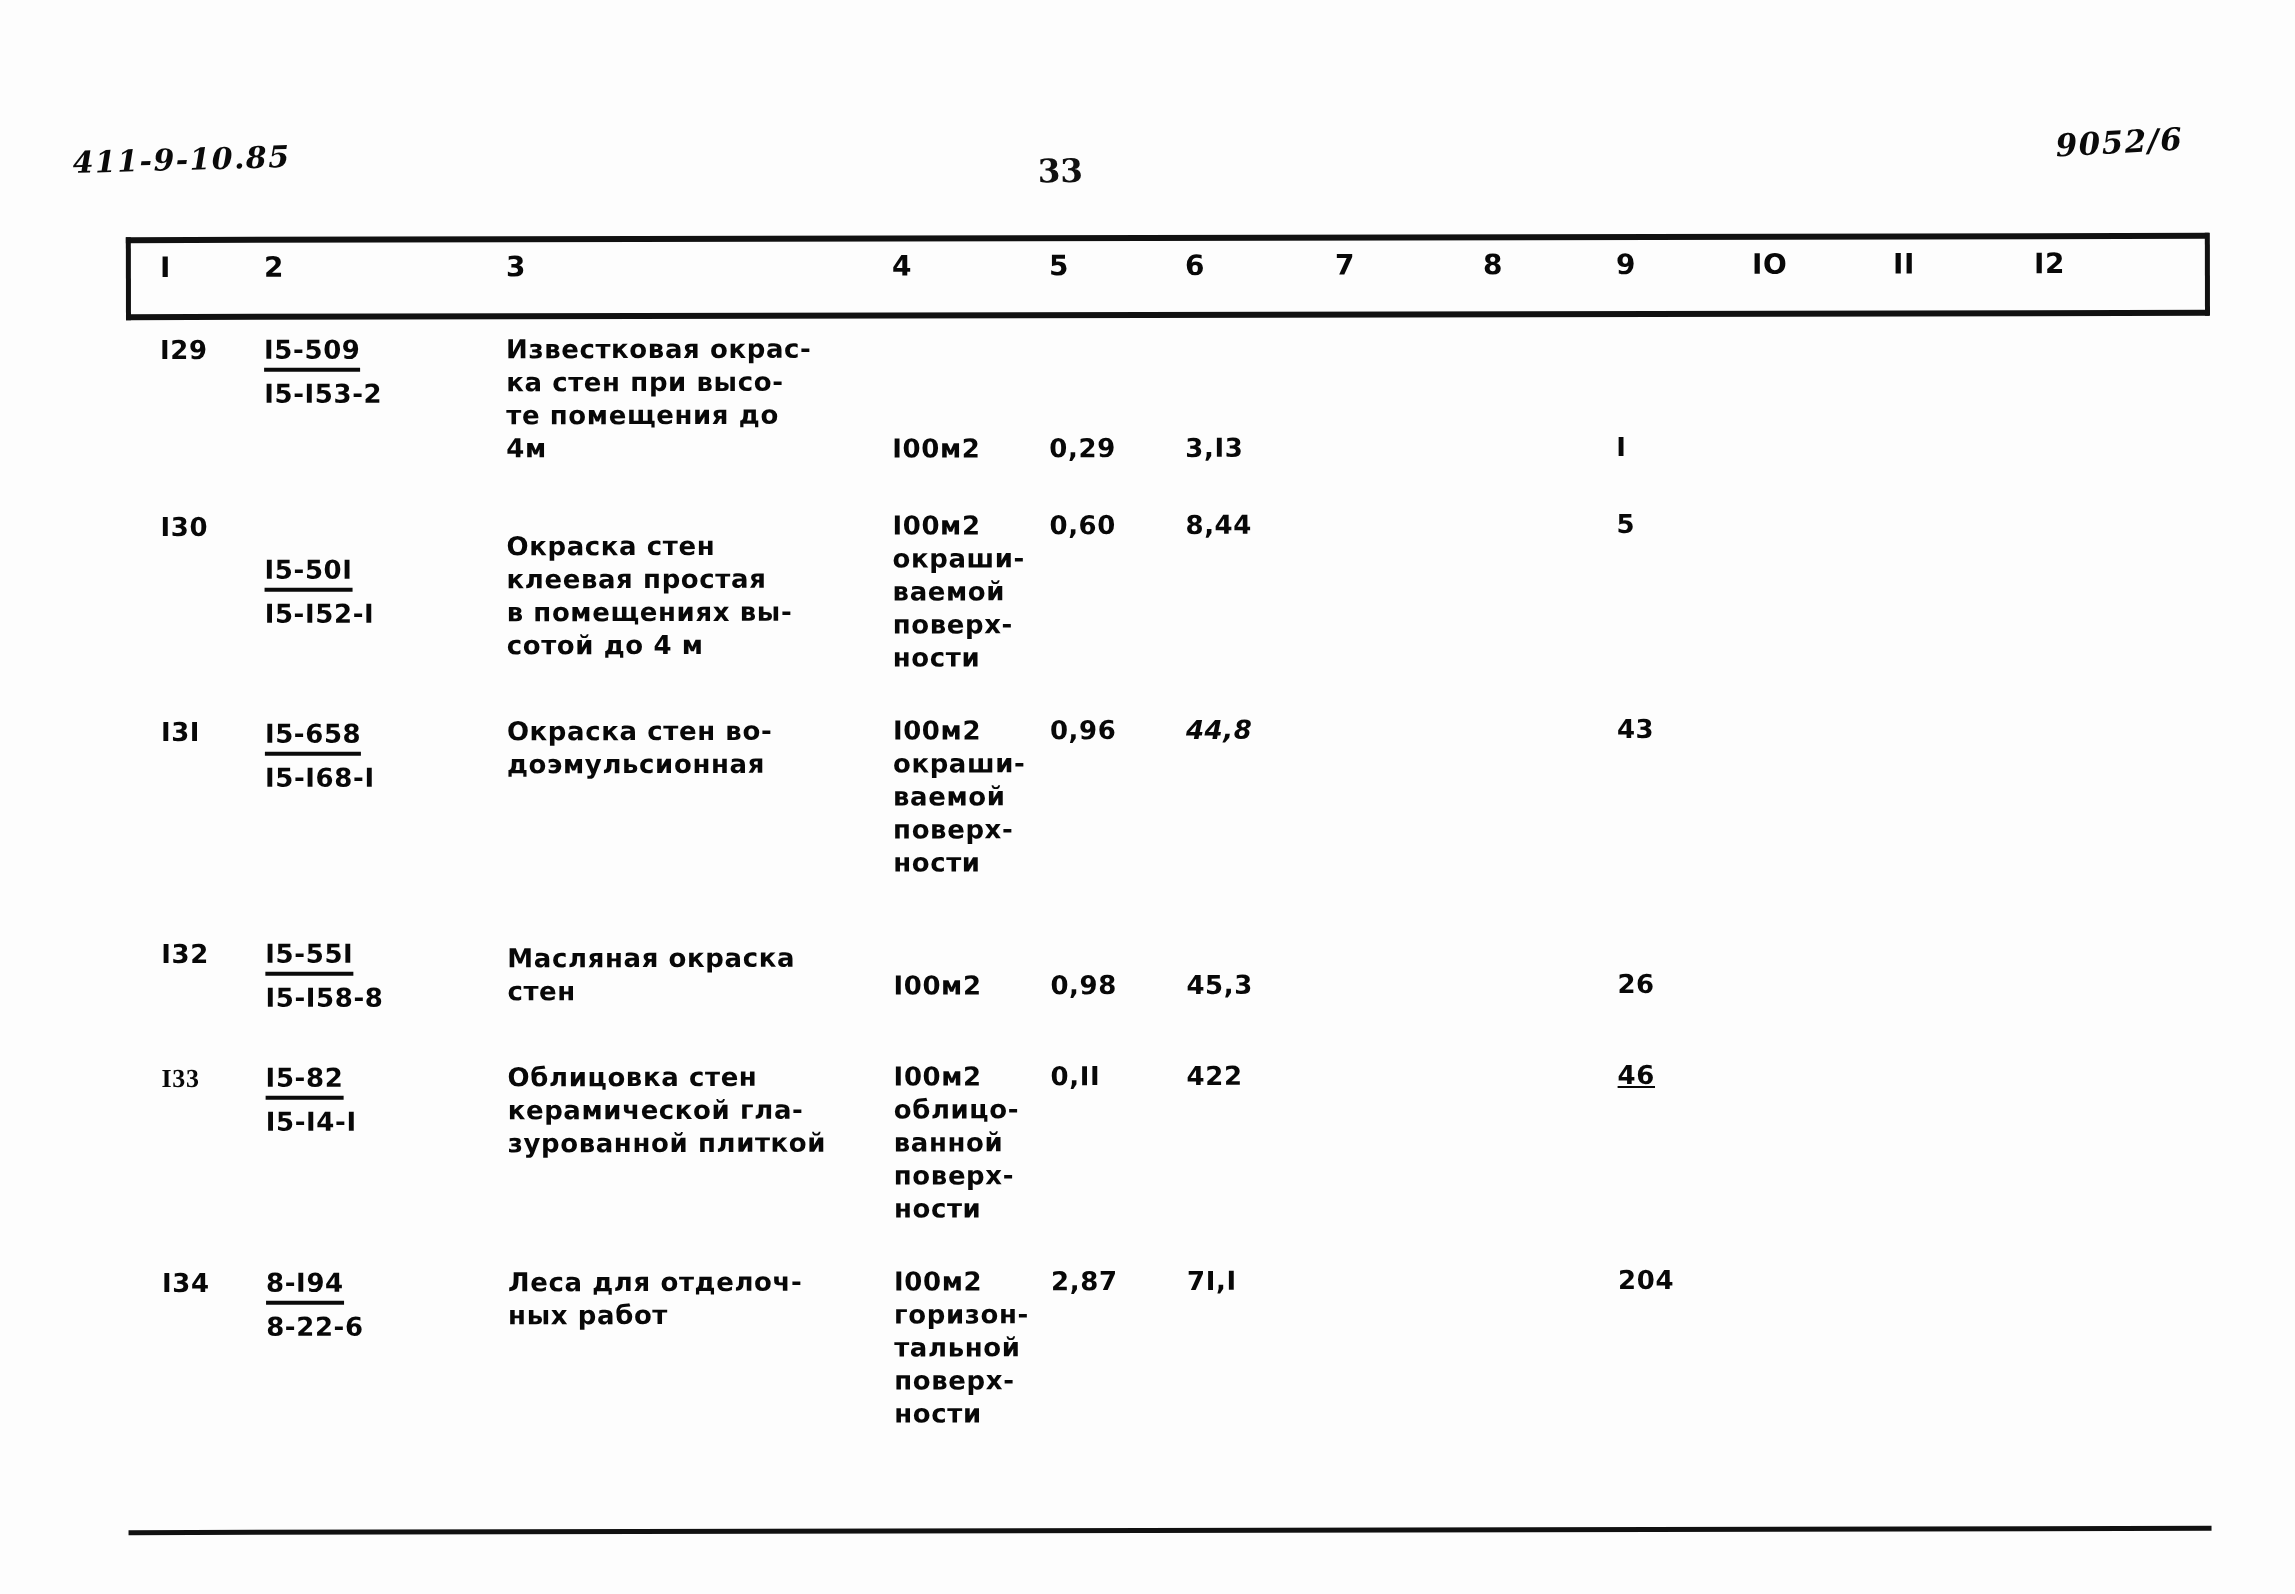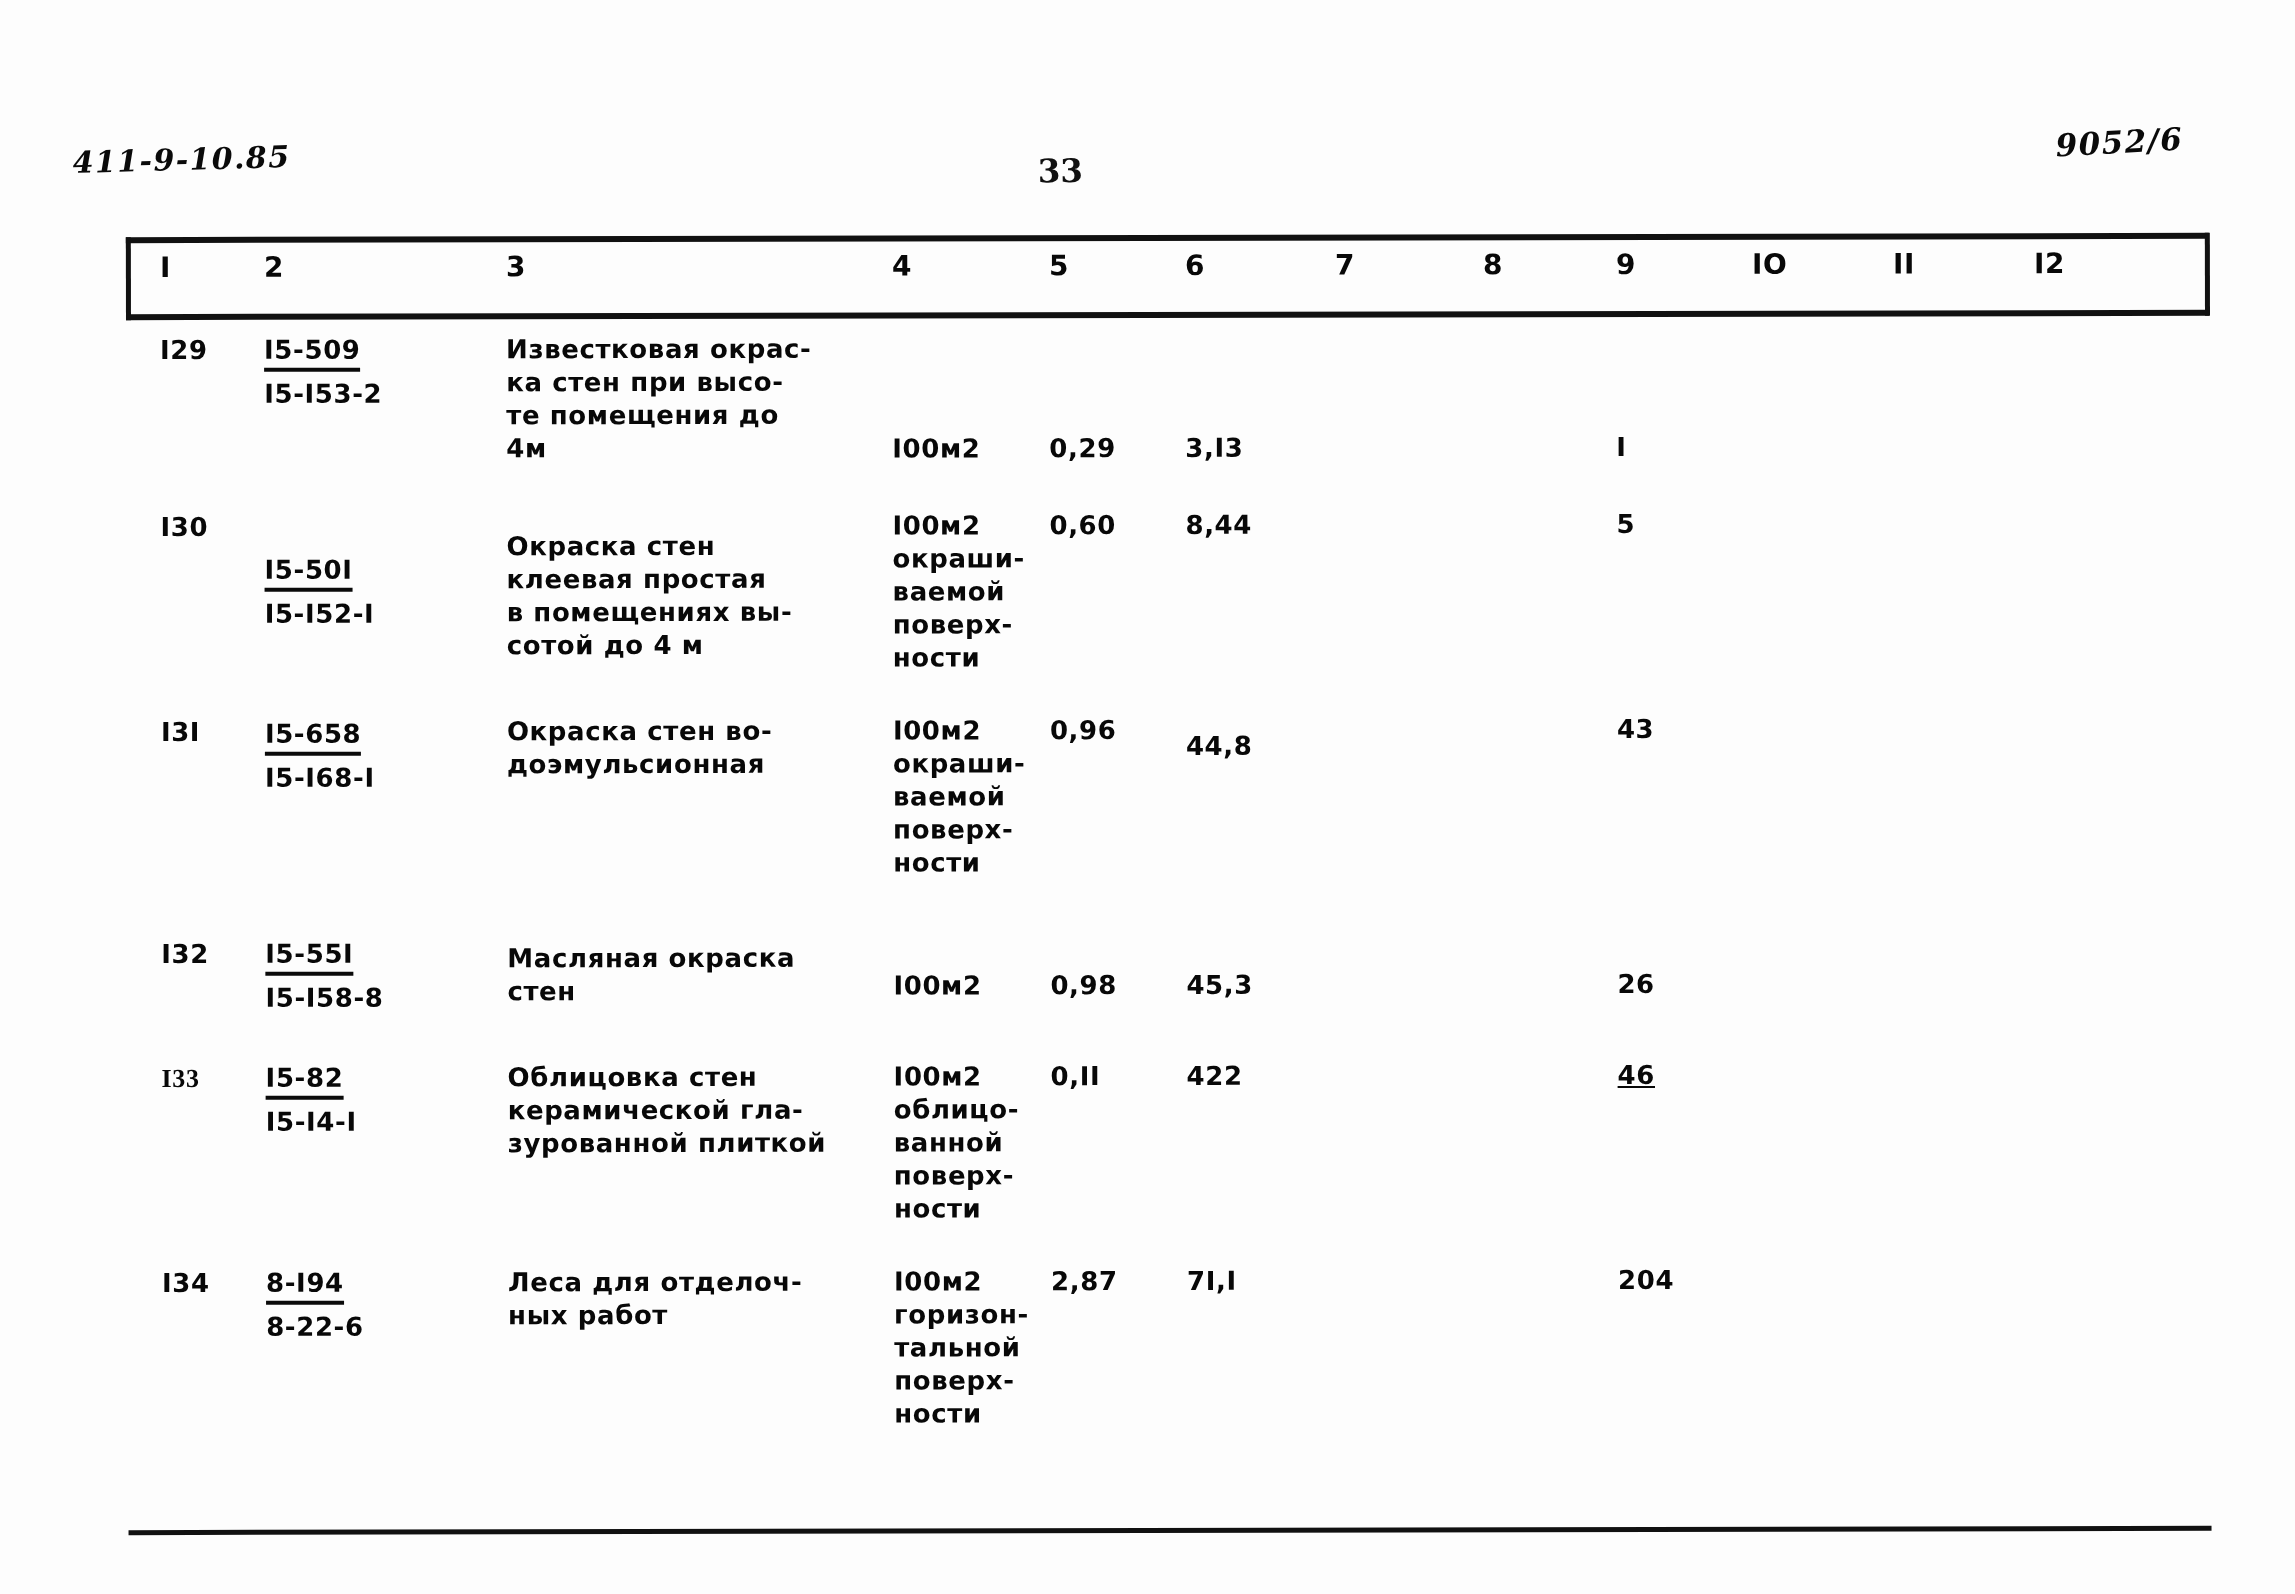--- a/index.html
+++ b/index.html
@@ -234,21 +234,21 @@
         <div class="row" style="position: absolute; top: 382px; left: 0px;">
           <div class="cell c-num" style="top: 0px;">I3I</div>
           <div class="cell c-code" style="top: 2px;"><span class="code-top">I5-658</span><span class="code-bottom">I5-I68-I</span></div>
           <div class="cell c-desc" style="top: 0px;">Окраска стен во-
 доэмульсионная</div>
           <div class="cell c-unit" style="top: 0px;"><span class="unit-main">I00м2</span><span class="unit-sub">окраши-
 ваемой
 поверх-
 ности</span></div>
           <div class="cell c-qty" style="top: 0px;">0,96</div>
-          <div class="cell c-price" style="top: 16px;">44,8</div>
+          <div class="cell c-price" style="top: 0px; font-style: italic;">44,8</div>
           <div class="cell c-c7" style="top: 0px;"></div>
           <div class="cell c-c8" style="top: 0px;"></div>
           <div class="cell c-total" style="top: 0px;">43</div>
           <div class="cell c-c10" style="top: 0px;"></div>
           <div class="cell c-c11" style="top: 0px;"></div>
           <div class="cell c-c12" style="top: 0px;"></div>
         </div>
         <div class="row" style="position: absolute; top: 604px; left: 0px;">
           <div class="cell c-num" style="top: 0px;">I32</div>
           <div class="cell c-code" style="top: 0px;"><span class="code-top">I5-55I</span><span class="code-bottom">I5-I58-8</span></div>

